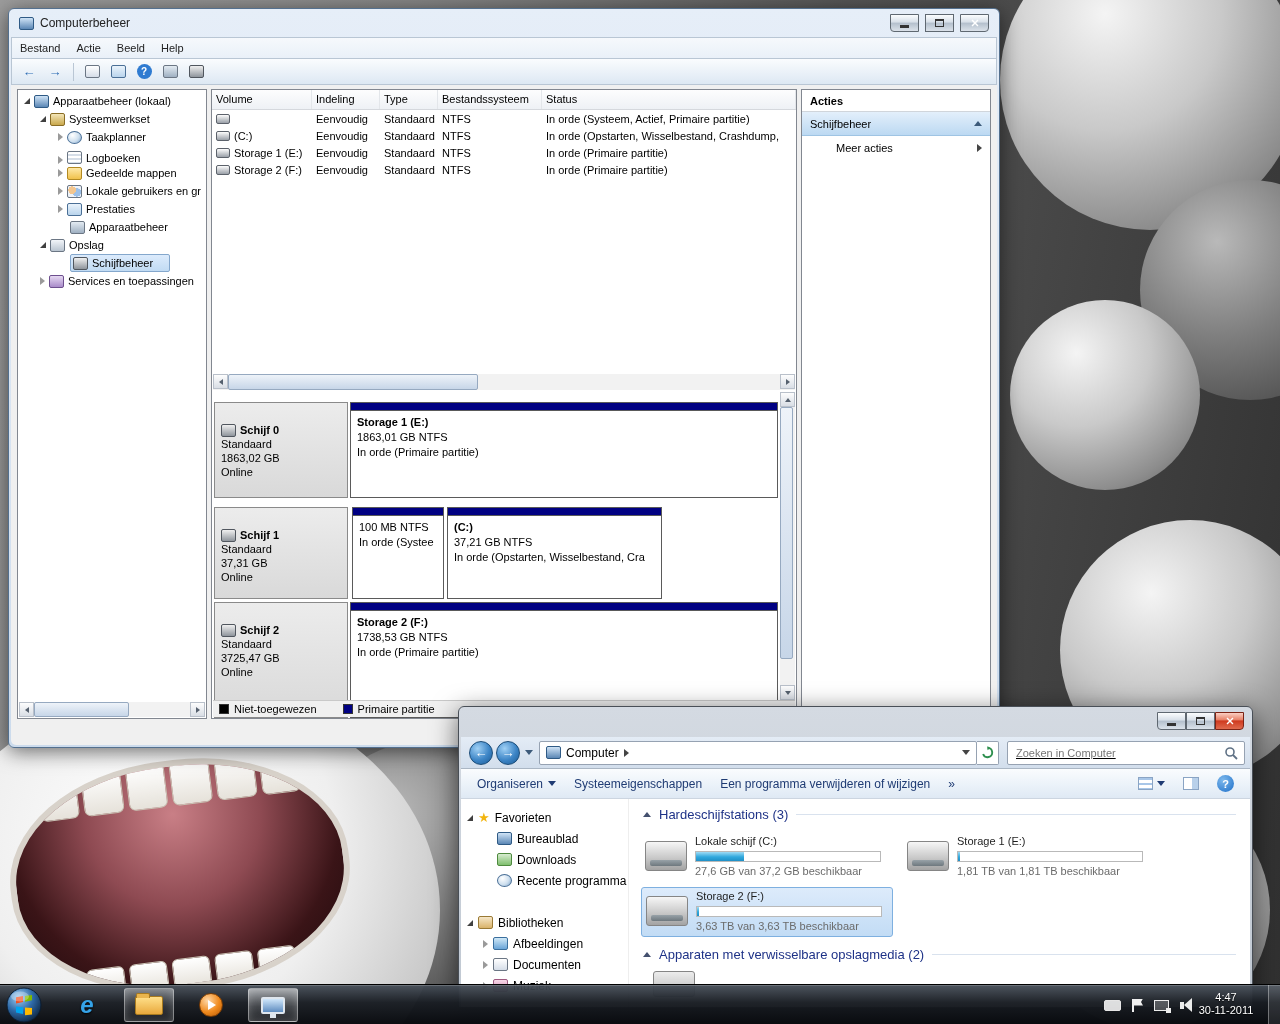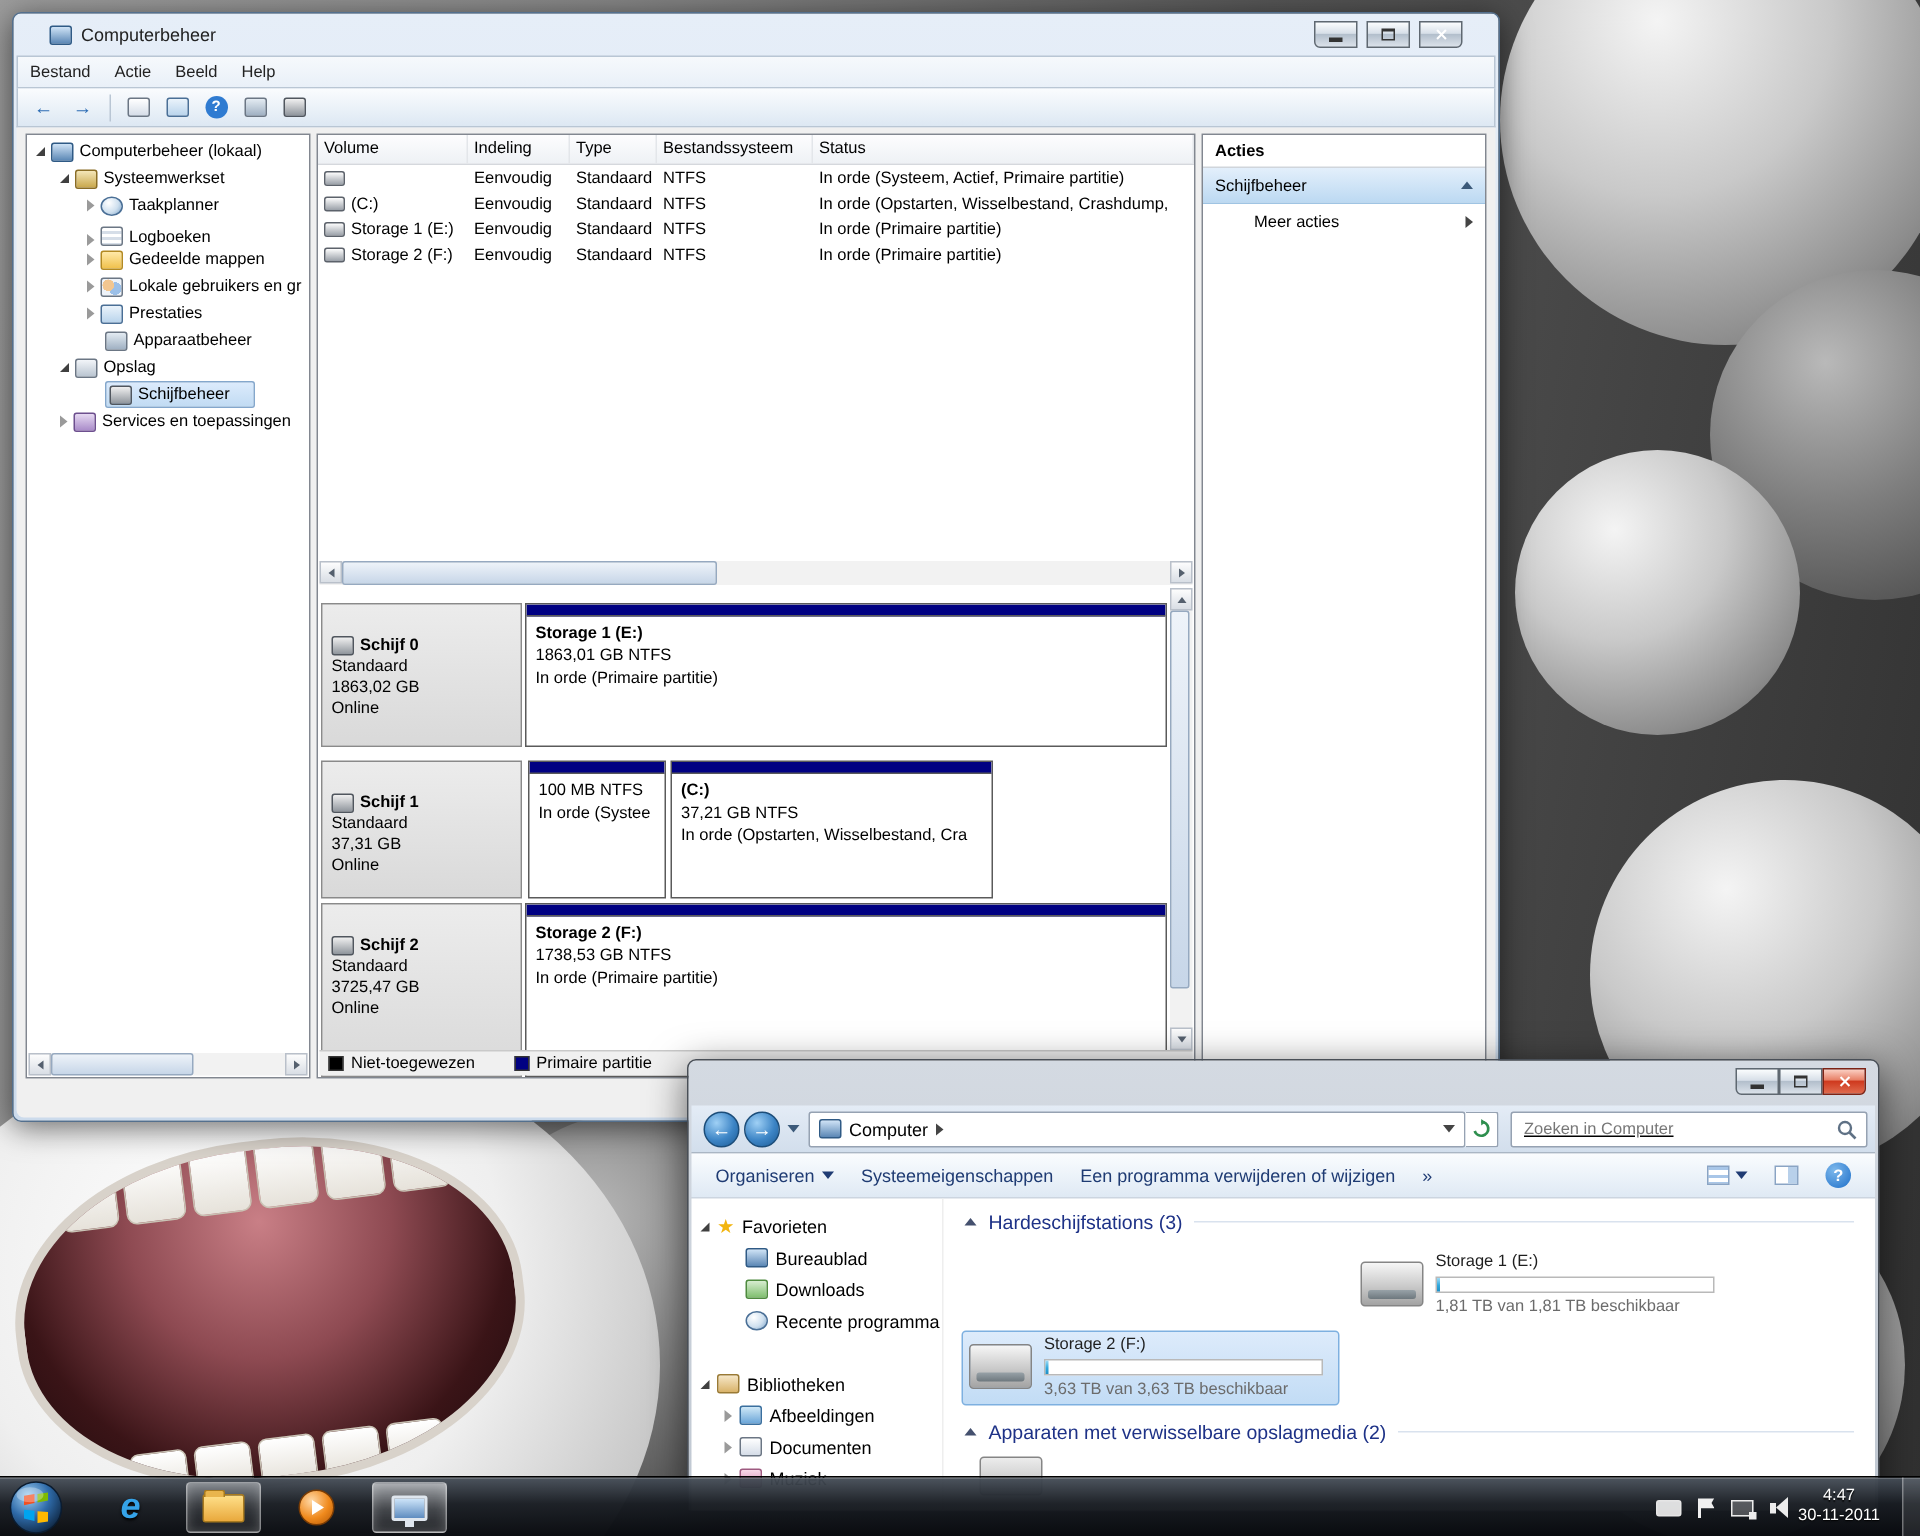--- a/index.html
+++ b/index.html
@@ -31,21 +31,21 @@
   
   .tri{width:0;height:0;display:inline-block;flex:none;}
   .tri-r-gray{border-top:4px solid transparent;border-bottom:4px solid transparent;border-left:5px solid #9a9a9a;}
   .tri-r-dark{border-top:4px solid transparent;border-bottom:4px solid transparent;border-left:5px solid #444;}
   .tri-dn{border-left:4px solid transparent;border-right:4px solid transparent;border-top:5px solid #444;}
   .tri-up{border-left:4px solid transparent;border-right:4px solid transparent;border-bottom:5px solid #3c5a7a;}
   .tri-exp{border-bottom:6px solid #404040;border-left:6px solid transparent;}
   
   .cm-win{background:linear-gradient(#e6eef8,#ccdbec);border:1px solid #54708e;border-radius:6px;
     box-shadow:0 4px 20px rgba(0,0,0,.55);}
-  .cm-title{position:absolute;left:0;top:0;right:0;height:28px;display:flex;align-items:center;gap:6px;padding:0 24px;
+  .cm-title{position:absolute;left:0;top:0;right:0;height:28px;display:flex;align-items:center;gap:6px;padding:0 10px;
     font-size:12px;color:#222;}
   .cm-menubar{position:absolute;left:2px;top:28px;right:2px;height:22px;background:linear-gradient(#f6f9fc,#e9f0f8);
     border:1px solid #b9c6d4;display:flex;align-items:center;font-size:11px;color:#222;}
   .menu-item{padding:3px 8px;}
   .cm-toolbar{position:absolute;left:2px;top:50px;right:2px;height:26px;background:linear-gradient(#fafcfe,#dde8f3);
     border:1px solid #b9c6d4;border-top:none;display:flex;align-items:center;gap:4px;padding:0 6px;}
   .tbbtn{width:22px;height:22px;display:flex;align-items:center;justify-content:center;border-radius:2px;font-size:13px;}
   .tbsep{width:1px;height:18px;background:#b9c6d4;margin:0 3px;}
   .cm-content{position:absolute;left:2px;top:76px;right:2px;bottom:2px;background:#f0f0f0;border-radius:0 0 5px 5px;}
   
@@ -218,21 +218,21 @@
         <span class="ic ic-disk"></span>
       </span>
   </div>
   <div class="cm-content"></div>
 
   <div class="panel" style="left:8px;top:80px;width:190px;height:630px;overflow:hidden;">
     <div style="padding:2px 0 0 2px;">
       <div class="trow" style="padding-left:4px;">
         <span class="tri tri-exp"></span>
         <span class="ic ic-computer"></span>
-        <span>Computerbeheer (lokaal)</span>
+        <span>Apparaatbeheer (lokaal)</span>
       </div>
       <div class="trow" style="padding-left:20px;">
         <span class="tri tri-exp"></span>
         <span class="ic ic-tools"></span>
         <span>Systeemwerkset</span>
       </div>
       <div class="trow" style="padding-left:38px;">
         <span class="tri tri-r-gray"></span>
         <span class="ic ic-clock"></span>
         <span>Taakplanner</span>
@@ -554,20 +554,28 @@
         <span class="ic ic-music"></span>
         <span>Muziek</span>
       </div>
     </div>
 
     <div style="position:absolute;left:170px;top:0;right:0;bottom:0;overflow:hidden;">
       <div class="grp" style="position:absolute;left:12px;right:14px;top:8px;">
         <span class="tri tri-up" style="border-bottom-color:#44506e;"></span>
         <span>Hardeschijfstations (3)</span>
         <span class="rule"></span>
+      </div>
+      <div class="tile" style="left:10px;top:34px;">
+        <span class="drive-ic"></span>
+        <span class="tname">Lokale schijf (C:)</span>
+        <span class="ubar">
+            <div style="width: 26%;"></div>
+          </span>
+        <span class="tdetail">27,6 GB van 37,2 GB beschikbaar</span>
       </div>
       <div class="tile" style="left:272px;top:34px;">
         <span class="drive-ic"></span>
         <span class="tname">Storage 1 (E:)</span>
         <span class="ubar">
             <div style="width: 1%;"></div>
           </span>
         <span class="tdetail">1,81 TB van 1,81 TB beschikbaar</span>
       </div>
       <div class="tile sel" style="left:10px;top:88px;">

